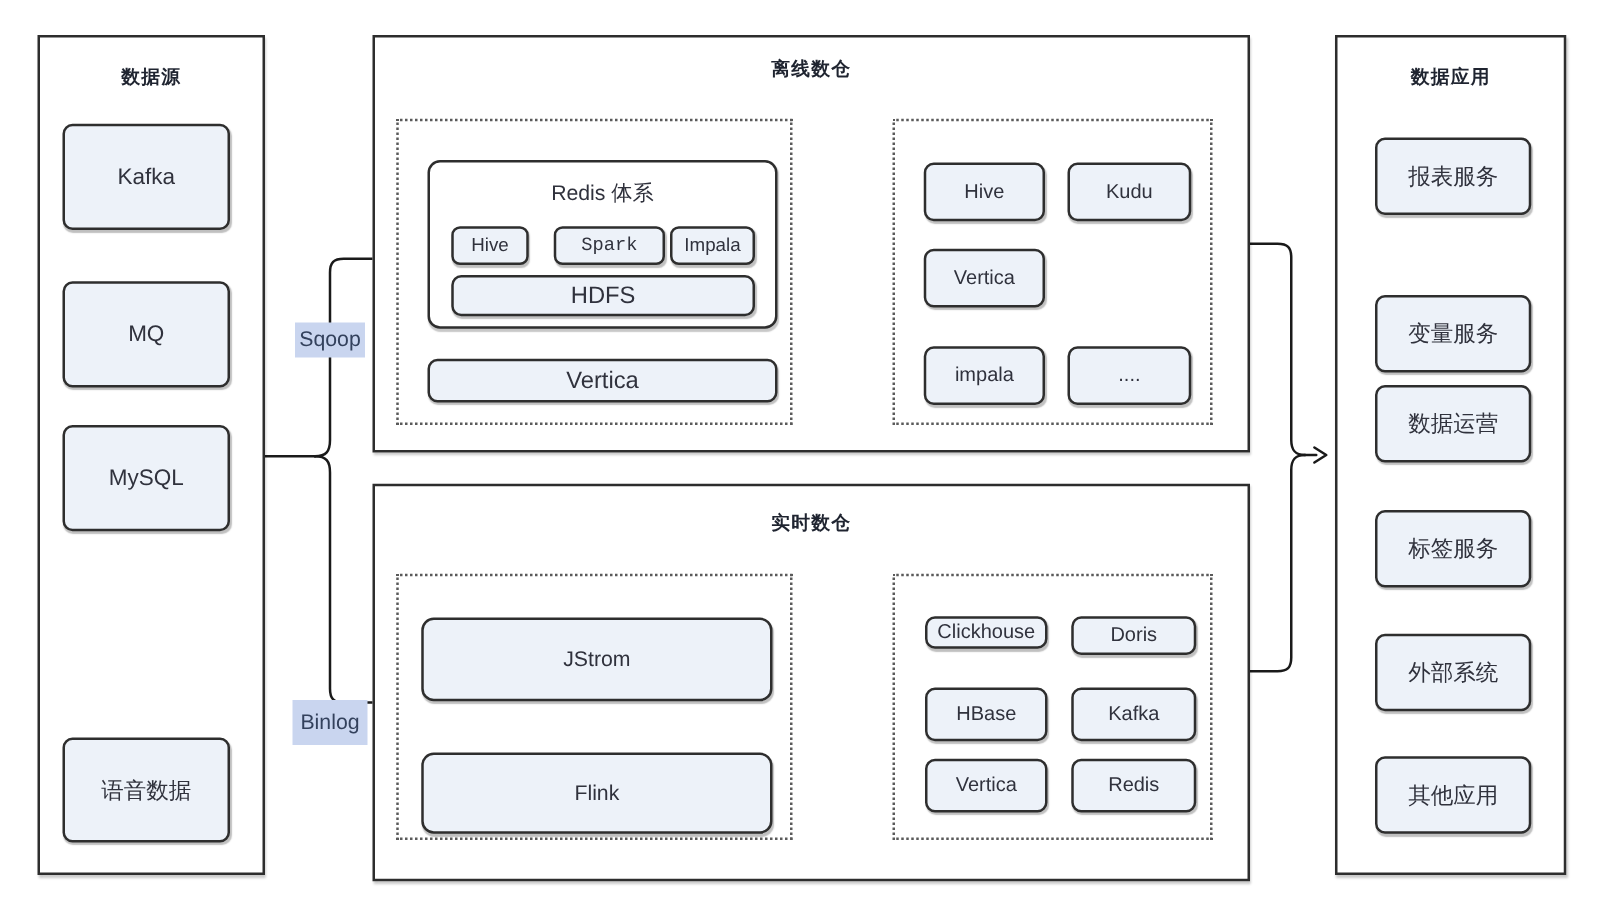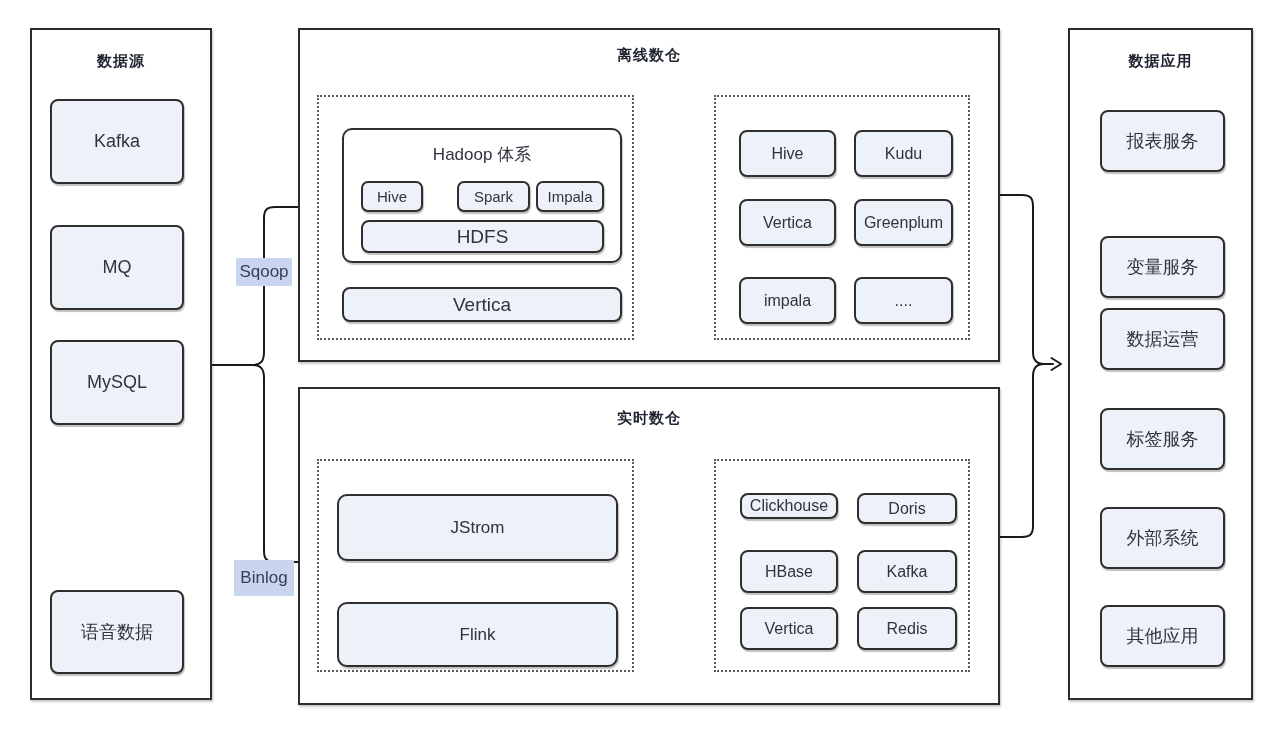--- a/index.html
+++ b/index.html
@@ -56,34 +56,33 @@
     <div class="node" style="left:18px;top:195px;width:134px;height:85px;">MQ</div>
     <div class="node" style="left:18px;top:310px;width:134px;height:85px;">MySQL</div>
     <div class="node" style="left:18px;top:560px;width:134px;height:84px;">语音数据</div>
   </div>
 
   <div class="panel" style="left:298px;top:28px;width:702px;height:334px;">
     <div class="panel-title" style="top:16px;">离线数仓</div>
 
     <div class="dotted" style="left:17px;top:65px;width:317px;height:245px;">
       <div class="white-box" style="left:23px;top:31px;width:280px;height:135px;">
-        <div class="inner-title" style="top:13px;">Hadoop 体系</div>
+        <div class="inner-title" style="top:13px;">Redis 体系</div>
         <div class="node sm" style="left:17px;top:51px;width:62px;height:31px;">Hive</div>
-        <div class="node sm" style="left:113px;top:51px;width:73px;height:31px;">Spark</div>
+        <div class="node sm" style="left:99px;top:51px;width:89px;height:31px;font-family:Liberation Mono, monospace;">Spark</div>
         <div class="node sm" style="left:192px;top:51px;width:68px;height:31px;">Impala</div>
         <div class="node bar" style="left:17px;top:90px;width:243px;height:33px;">HDFS</div>
       </div>
       <div class="node bar" style="left:23px;top:190px;width:280px;height:35px;">Vertica</div>
     </div>
 
     <div class="dotted" style="left:414px;top:65px;width:256px;height:245px;">
       <div class="node cell" style="left:23px;top:33px;width:97px;height:47px;">Hive</div>
       <div class="node cell" style="left:138px;top:33px;width:99px;height:47px;">Kudu</div>
       <div class="node cell" style="left:23px;top:102px;width:97px;height:47px;">Vertica</div>
-      <div class="node cell" style="left:138px;top:102px;width:99px;height:47px;">Greenplum</div>
       <div class="node cell" style="left:23px;top:180px;width:97px;height:47px;">impala</div>
       <div class="node cell" style="left:138px;top:180px;width:99px;height:47px;">....</div>
     </div>
   </div>
 
   <div class="panel" style="left:298px;top:387px;width:702px;height:318px;">
     <div class="panel-title" style="top:20px;">实时数仓</div>
 
     <div class="dotted" style="left:17px;top:70px;width:317px;height:213px;">
       <div class="node engine" style="left:18px;top:33px;width:281px;height:67px;">JStrom</div>

